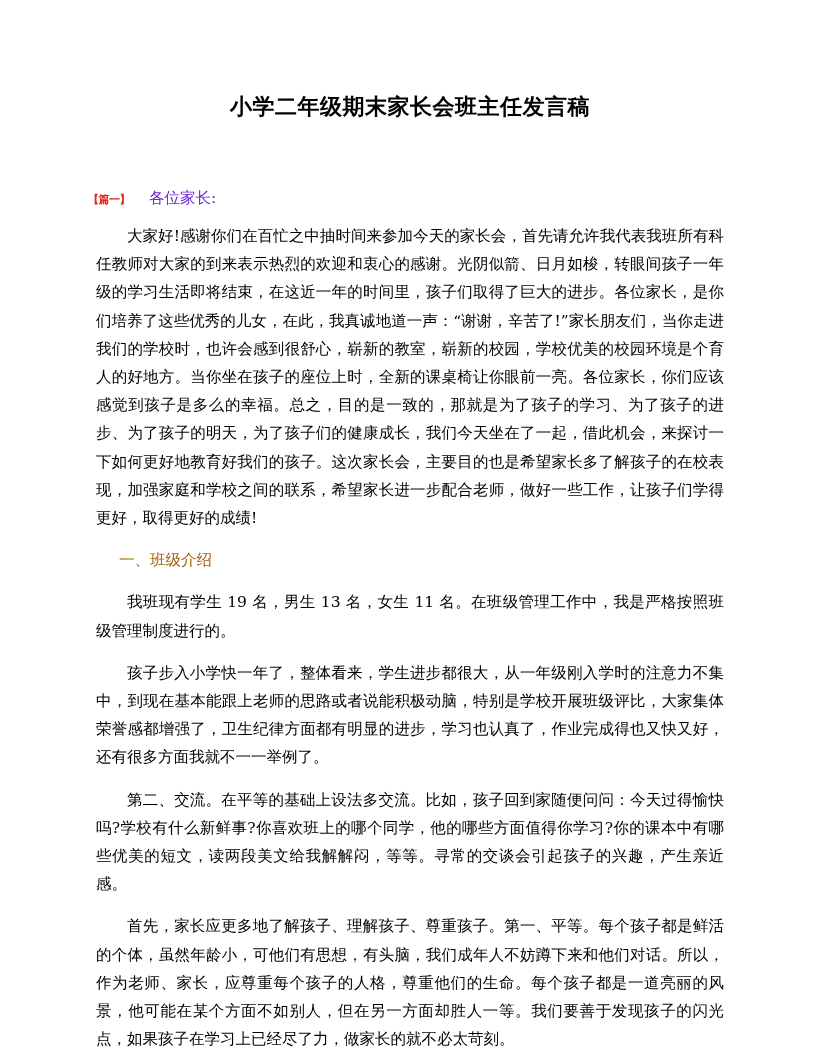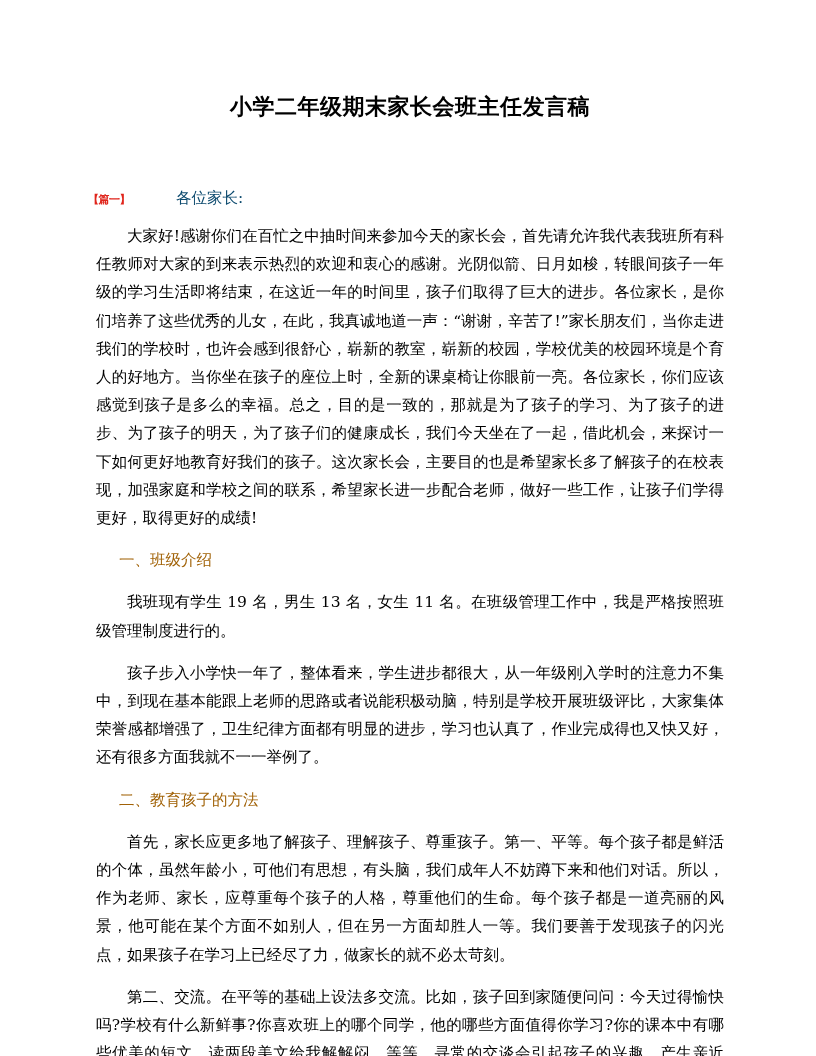--- a/index.html
+++ b/index.html
@@ -47,23 +47,23 @@
   }
   .tag-mark {
     color: #e0251c;
     font-family: "DejaVu Sans", "Liberation Sans", sans-serif;
     font-weight: bold;
     font-size: 11px;
     letter-spacing: -0.5px;
   }
   .salutation {
     display: inline-block;
-    margin-left: 46px;
+    margin-left: 19px;
     font-size: 15.5px;
-    color: #0c4a6e;
+    color: #6d28d9;
   }
   p.body-para {
     margin: 8px;
     padding: 0;
     font-size: 15.5px;
     line-height: 28.2px;
     text-align: justify;
     text-justify: inter-ideograph;
     text-indent: 2em;
     color: #000000;
@@ -95,19 +95,18 @@
 
     <div class="intro-line">
       <span class="tag-mark">【篇一】</span><span class="salutation">各位家长:</span>
     </div>
 
     <div id="paragraph-container">
         <p class="body-para first-para">大家好!感谢你们在百忙之中抽时间来参加今天的家长会，首先请允许我代表我班所有科任教师对大家的到来表示热烈的欢迎和衷心的感谢。光阴似箭、日月如梭，转眼间孩子一年级的学习生活即将结束，在这近一年的时间里，孩子们取得了巨大的进步。各位家长，是你们培养了这些优秀的儿女，在此，我真诚地道一声：“谢谢，辛苦了!”家长朋友们，当你走进我们的学校时，也许会感到很舒心，崭新的教室，崭新的校园，学校优美的校园环境是个育人的好地方。当你坐在孩子的座位上时，全新的课桌椅让你眼前一亮。各位家长，你们应该感觉到孩子是多么的幸福。总之，目的是一致的，那就是为了孩子的学习、为了孩子的进步、为了孩子的明天，为了孩子们的健康成长，我们今天坐在了一起，借此机会，来探讨一下如何更好地教育好我们的孩子。这次家长会，主要目的也是希望家长多了解孩子的在校表现，加强家庭和学校之间的联系，希望家长进一步配合老师，做好一些工作，让孩子们学得更好，取得更好的成绩!</p>
         <p class="section-head">一、班级介绍</p>
         <p class="body-para">我班现有学生 19 名，男生 13 名，女生 11 名。在班级管理工作中，我是严格按照班级管理制度进行的。</p>
         <p class="body-para">孩子步入小学快一年了，整体看来，学生进步都很大，从一年级刚入学时的注意力不集中，到现在基本能跟上老师的思路或者说能积极动脑，特别是学校开展班级评比，大家集体荣誉感都增强了，卫生纪律方面都有明显的进步，学习也认真了，作业完成得也又快又好，还有很多方面我就不一一举例了。</p>
-        <p class="section-head">二、教育孩子的方法</p>
+        <p class="body-para">第二、交流。在平等的基础上设法多交流。比如，孩子回到家随便问问：今天过得愉快吗?学校有什么新鲜事?你喜欢班上的哪个同学，他的哪些方面值得你学习?你的课本中有哪些优美的短文，读两段美文给我解解闷，等等。寻常的交谈会引起孩子的兴趣，产生亲近感。</p>
         <p class="body-para">首先，家长应更多地了解孩子、理解孩子、尊重孩子。第一、平等。每个孩子都是鲜活的个体，虽然年龄小，可他们有思想，有头脑，我们成年人不妨蹲下来和他们对话。所以，作为老师、家长，应尊重每个孩子的人格，尊重他们的生命。每个孩子都是一道亮丽的风景，他可能在某个方面不如别人，但在另一方面却胜人一等。我们要善于发现孩子的闪光点，如果孩子在学习上已经尽了力，做家长的就不必太苛刻。</p>
-        <p class="body-para">第二、交流。在平等的基础上设法多交流。比如，孩子回到家随便问问：今天过得愉快吗?学校有什么新鲜事?你喜欢班上的哪个同学，他的哪些方面值得你学习?你的课本中有哪些优美的短文，读两段美文给我解解闷，等等。寻常的交谈会引起孩子的兴趣，产生亲近感。</p>
       </div>
 
   </div>
 </div>
 
 </body></html>

